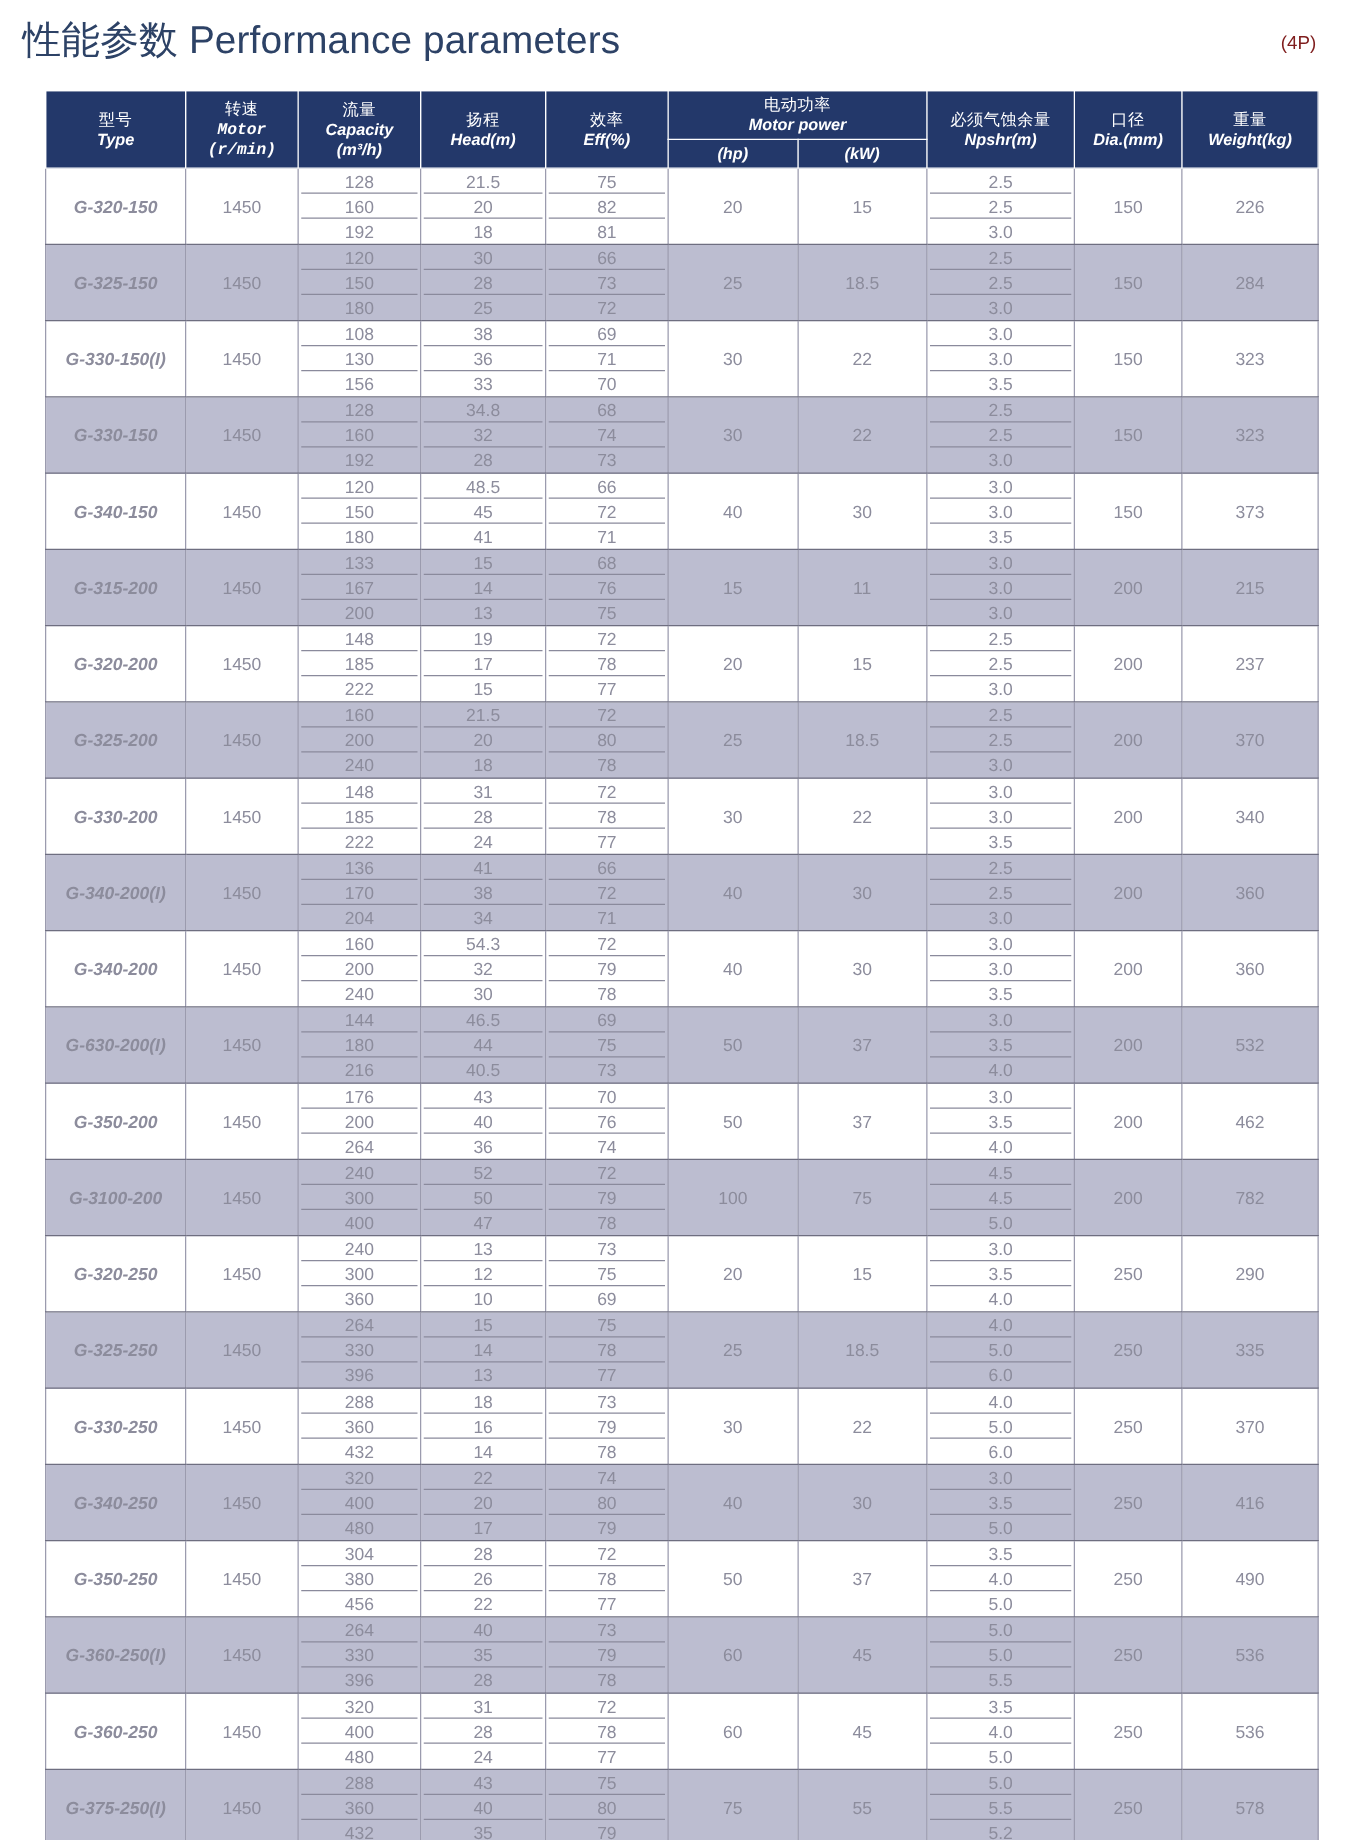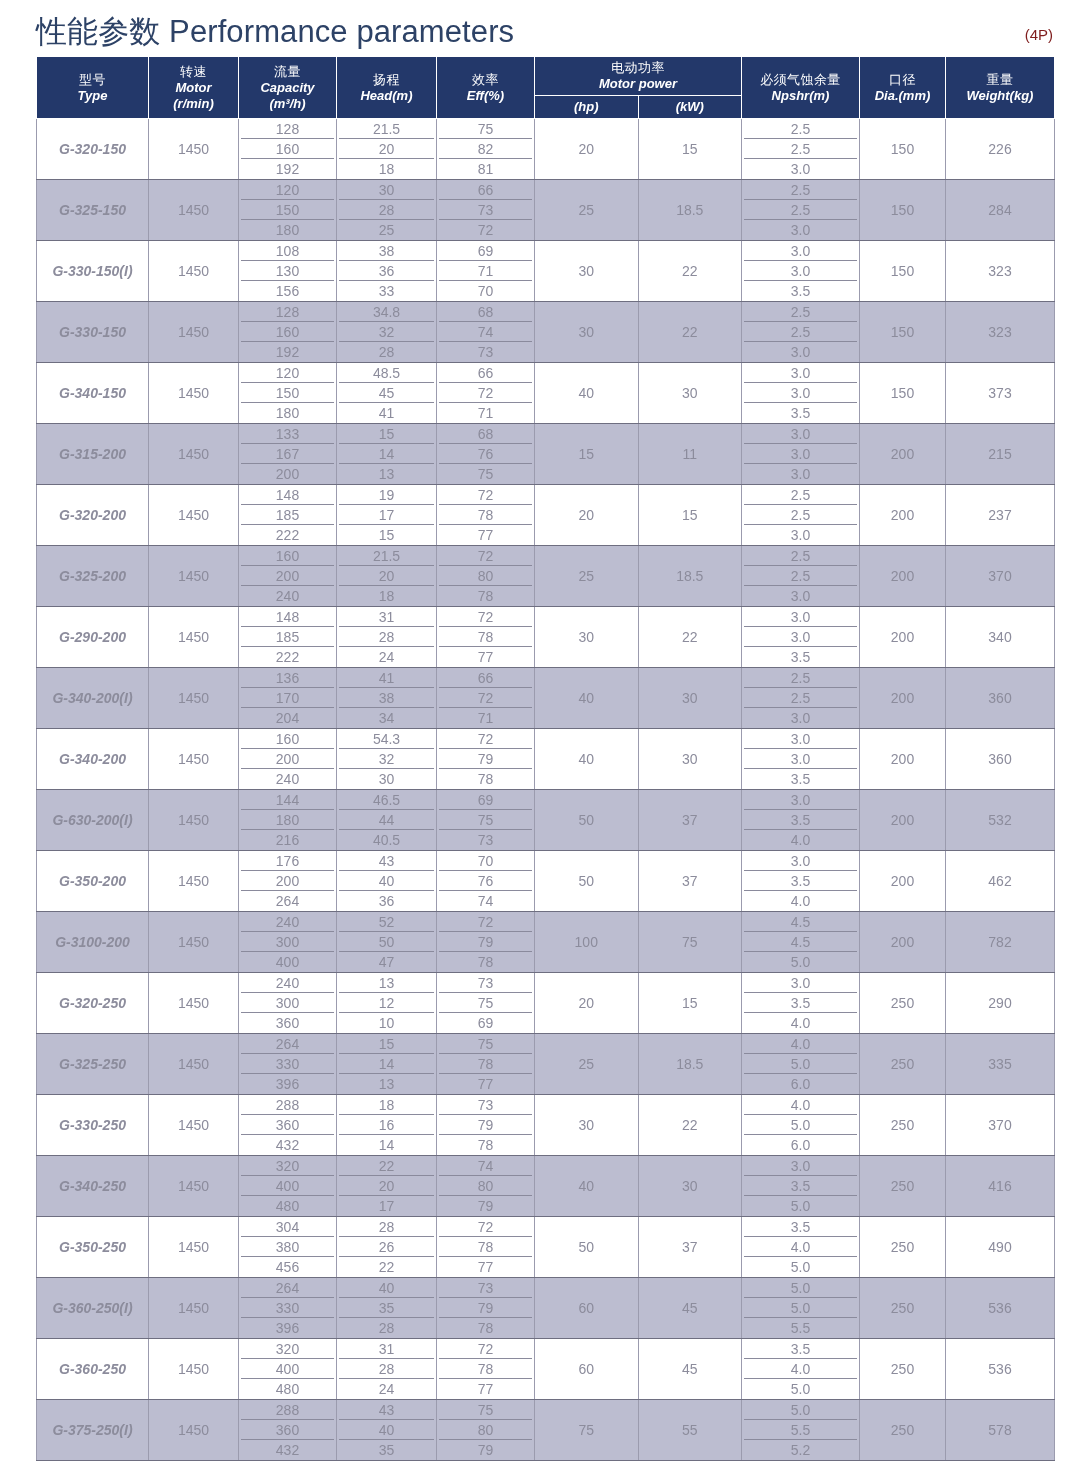--- a/index.html
+++ b/index.html
@@ -8,22 +8,22 @@
     width: 1085px;
     height: 1472px;
     background: #ffffff;
     font-family: "Liberation Sans", sans-serif;
     overflow: hidden;
   }
 
   
   .title-bar {
     position: relative;
-    height: 56px;
-    padding: 12px 0 0 36px;
+    height: 72px;
+    padding: 12px 0 0 18px;
   }
   .title-text {
     font-size: 31px;
     color: #2d4266;
     font-weight: 400;
     letter-spacing: 0.1px;
     line-height: 40px;
     white-space: nowrap;
   }
   .page-tag {
@@ -61,21 +61,21 @@
     display: block;
     letter-spacing: 0.4px;
   }
   .hdr-en {
     font-size: 13px;
     font-weight: bold;
     font-style: italic;
     display: block;
   }
   th.h-type      { width: 112px; }
-  th.h-speed     { width: 90px;  }
+  th.h-speed     { width: 90px; font-family: Liberation Mono, monospace;  }
   th.h-capacity  { width: 98px;  }
   th.h-head      { width: 100px; }
   th.h-eff       { width: 98px; margin-left: 36px;  }
   th.h-hp        { width: 94px;  }
   th.h-kw        { width: 103px; }
   th.h-npshr     { width: 118px; }
   th.h-dia       { width: 86px;  }
   th.h-weight    { width: 109px; }
 
   
@@ -391,21 +391,21 @@
           <td>18.5</td>
           <td class="triple">
             <div class="sub">2.5</div>
             <div class="sub">2.5</div>
             <div class="sub">3.0</div>
           </td>
           <td>200</td>
           <td>370</td>
         </tr>
         <tr class="plain">
-          <td class="cell-type">G-290-200</td>
+          <td class="cell-type">G-330-200</td>
           <td>1450</td>
           <td class="triple">
             <div class="sub">148</div>
             <div class="sub">185</div>
             <div class="sub">222</div>
           </td>
           <td class="triple">
             <div class="sub">31</div>
             <div class="sub">28</div>
             <div class="sub">24</div>

